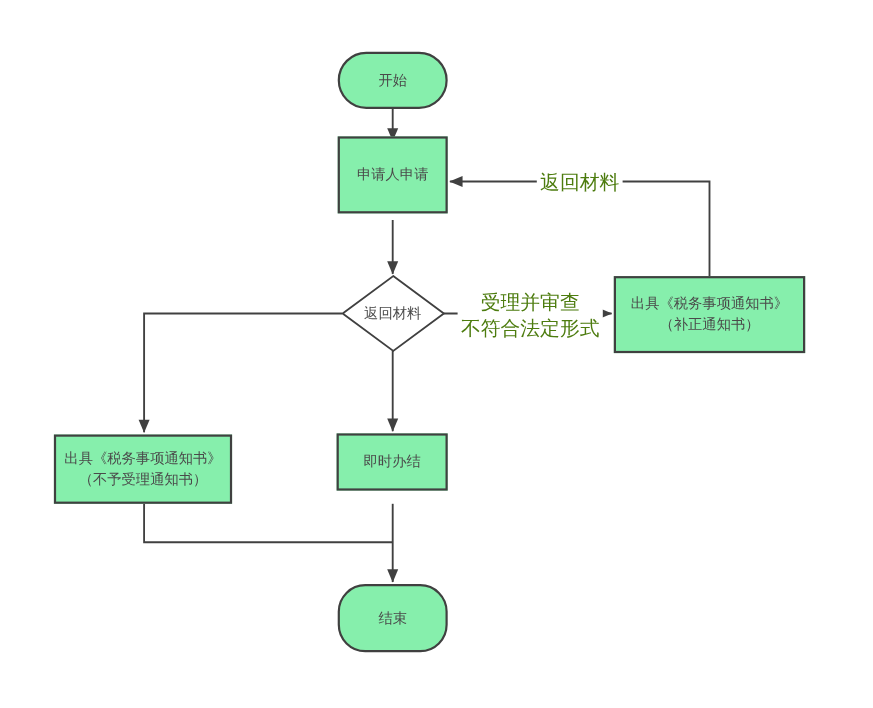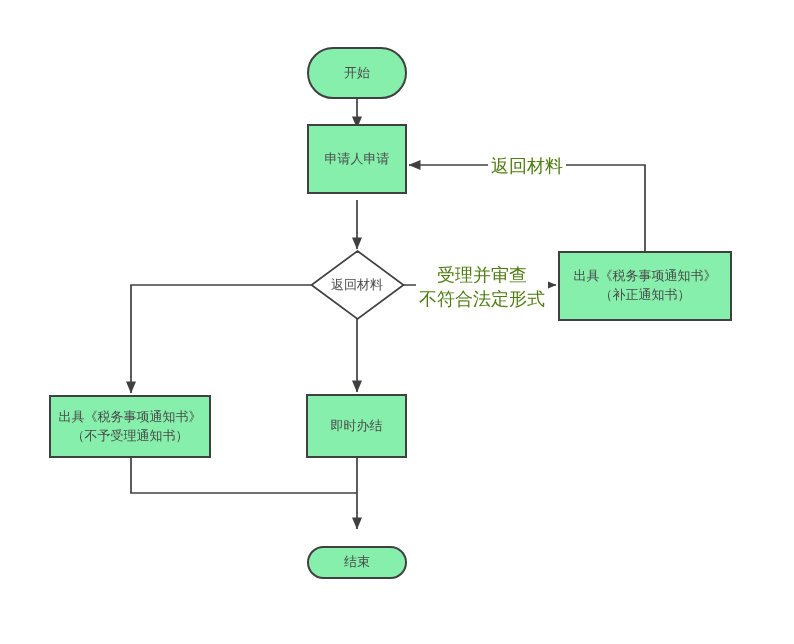--- a/index.html
+++ b/index.html
@@ -56,23 +56,23 @@
   <div class="node" style="left:307px;top:124px;width:100px;height:70px;">申请人申请</div>
 
   <div class="decision-label" style="left:311px;top:270px;width:92px;height:30px;">返回材料</div>
 
   <div class="node" style="left:558px;top:251px;width:174px;height:70px;">出具《税务事项通知书》
 （补正通知书）</div>
 
   <div class="node" style="left:49px;top:395px;width:162px;height:63px;">出具《税务事项通知书》
 （不予受理通知书）</div>
 
-  <div class="node" style="left:306px;top:394px;width:101px;height:64px;">即时办结</div>
+  <div class="node" style="left:306px;top:394px;width:101px;height:52px;">即时办结</div>
 
-  <div class="node terminator" style="left:307px;top:546px;width:100px;height:33px;border-radius:25px;">结束</div>
+  <div class="node terminator" style="left:307px;top:531px;width:100px;height:62px;border-radius:25px;">结束</div>
 
   <div class="edge-label" style="left:527px;top:166px;">返回材料</div>
 
 
   <div class="edge-label" style="left:482px;top:287px;">受理并审查
 不符合法定形式</div>
 
 
 </div>
 

